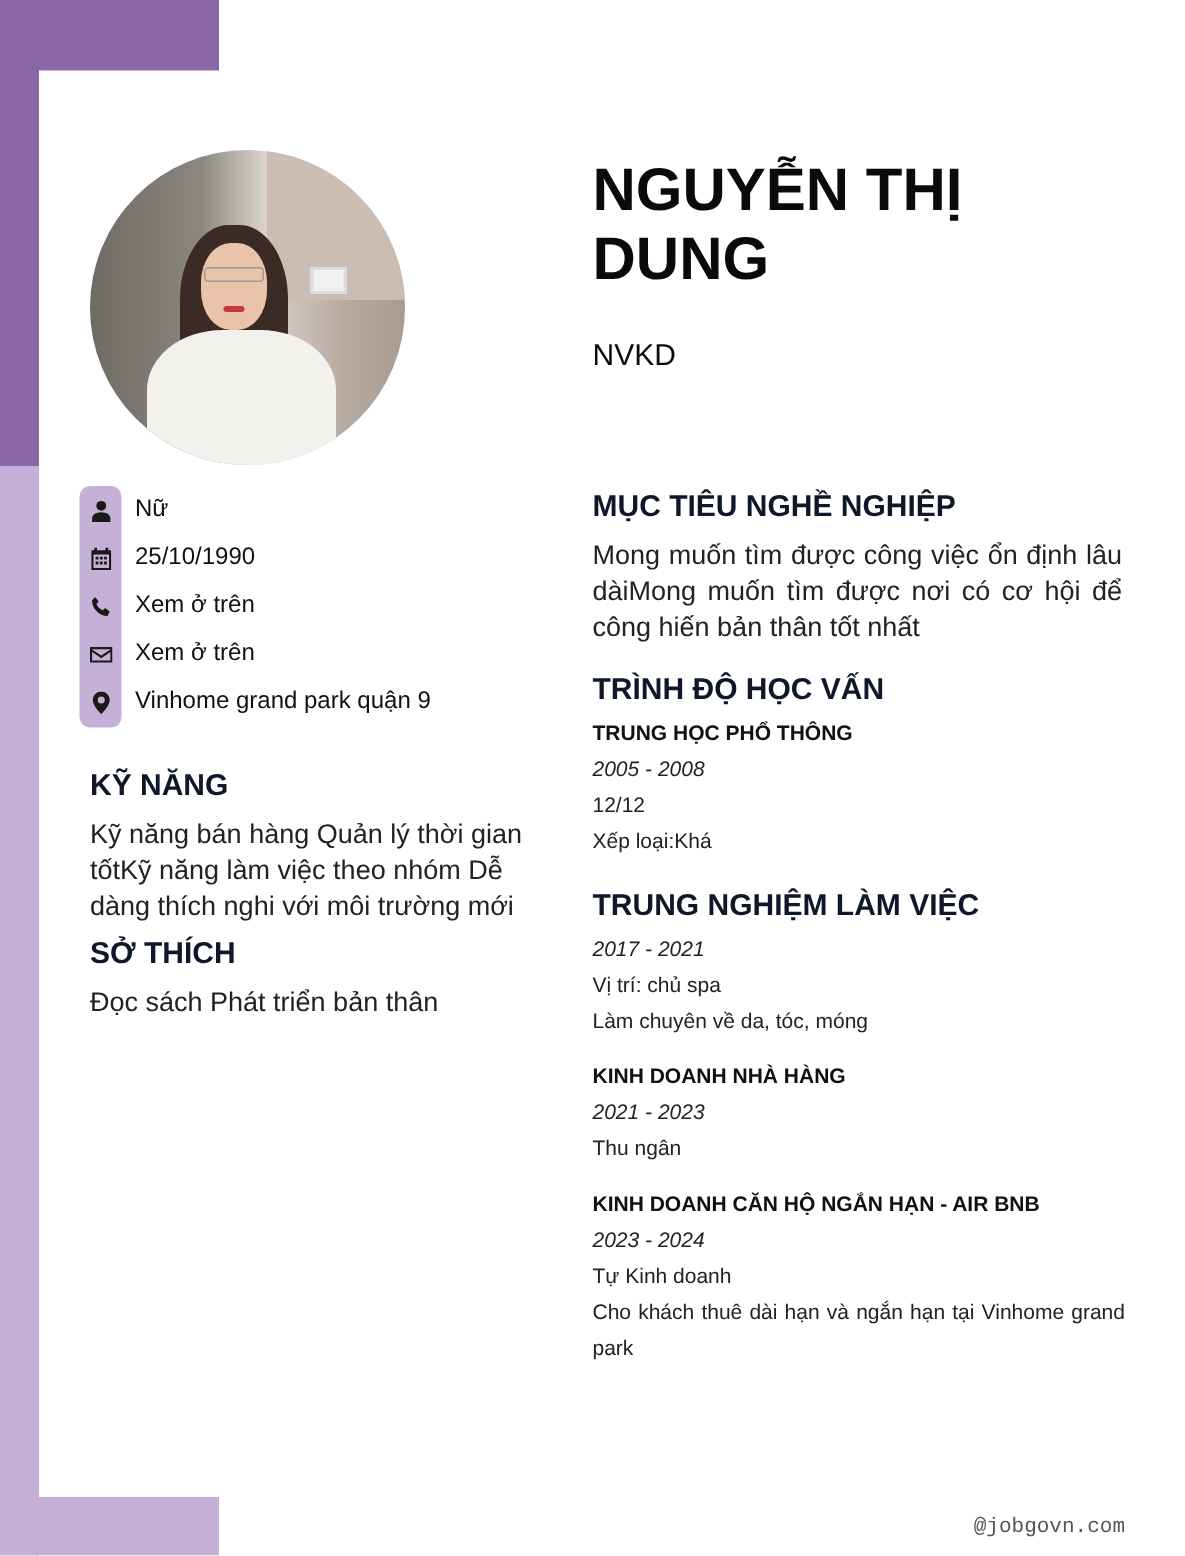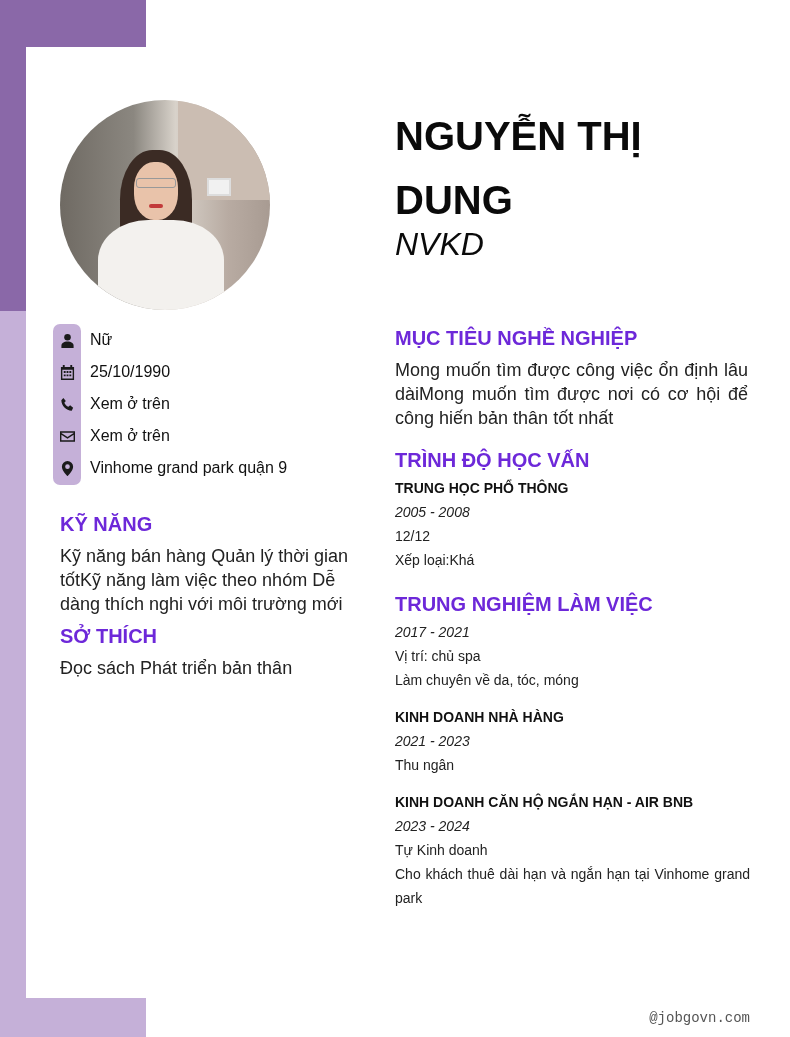--- a/index.html
+++ b/index.html
@@ -15,31 +15,31 @@
            background: radial-gradient(circle at 50% 35%, #e8d8cc 0 10%, transparent 11%),
                        linear-gradient(90deg, #6f6a63 0%, #8b8780 35%, #d8d2ca 55%, #b8aba2 80%, #a89b92 100%); }
   .photo .wall { position:absolute; left:118px; top:0; width:92px; height:100px; background:#cbbdb2; }
   .photo .frame { position:absolute; left:147px; top:78px; width:24px; height:18px; background:#f1f1f1; border:2px solid #ddd; }
   .photo .hair { position:absolute; left:60px; top:50px; width:72px; height:110px; background:#3b2b24; border-radius:45% 45% 30% 30%; }
   .photo .face { position:absolute; left:74px; top:62px; width:44px; height:58px; background:#e9c3aa; border-radius:45%; }
   .photo .glasses { position:absolute; left:76px; top:78px; width:40px; height:10px; border:1px solid #999; border-radius:3px; }
   .photo .lips { position:absolute; left:89px; top:104px; width:14px; height:4px; background:#c23a3a; border-radius:3px; }
   .photo .shirt { position:absolute; left:38px; top:120px; width:126px; height:100px; background:#f3f1ee; border-radius:40% 40% 10% 10%; }
 
-  .name { position:absolute; left:395px; top:104px; width:360px; font-size:40px; font-weight:bold; line-height:64px; color:#0a0a0a; }
-  .role { position:absolute; left:395px; top:226px; font-size:32px; font-weight:normal; color:#0a0a0a;font-style:italic; }
+  .name { position:absolute; left:395px; top:104px; width:360px; font-size:40px; font-weight:bold; line-height:46px; color:#0a0a0a; }
+  .role { position:absolute; left:395px; top:226px; font-size:20px; font-weight:normal; color:#0a0a0a; }
 
   .contact-bar { position:absolute; left:53px; top:324px; width:28px; height:161px; background:#c5b0d8; border-radius:7px; }
   .contact-list { position:absolute; left:53px; top:324px; }
   .contact-row { position:relative; height:32px; display:flex; align-items:center; }
   .contact-icon { width:28px; height:32px; display:flex; align-items:center; justify-content:center; }
   .contact-icon svg { width:15px; height:15px; fill:#1a1a1a; }
   .contact-text { margin-left:9px; font-size:16px; color:#111; white-space:nowrap; }
 
-  .section-title { font-size:20px; font-weight:bold; color:#6d28d9; }
+  .section-title { font-size:20px; font-weight:bold; color:#0f172a; }
   .body-text { font-size:18px; line-height:24px; color:#222; }
 
   .skills { position:absolute; left:60px; top:513px; width:300px; }
   .skills .body-text { margin-top:8px; }
   .hobbies { position:absolute; left:60px; top:625px; width:300px; }
   .hobbies .body-text { margin-top:8px; }
 
   .objective { position:absolute; left:395px; top:327px; width:353px; }
   .objective .body-text { margin-top:8px; text-align:justify; }
 

